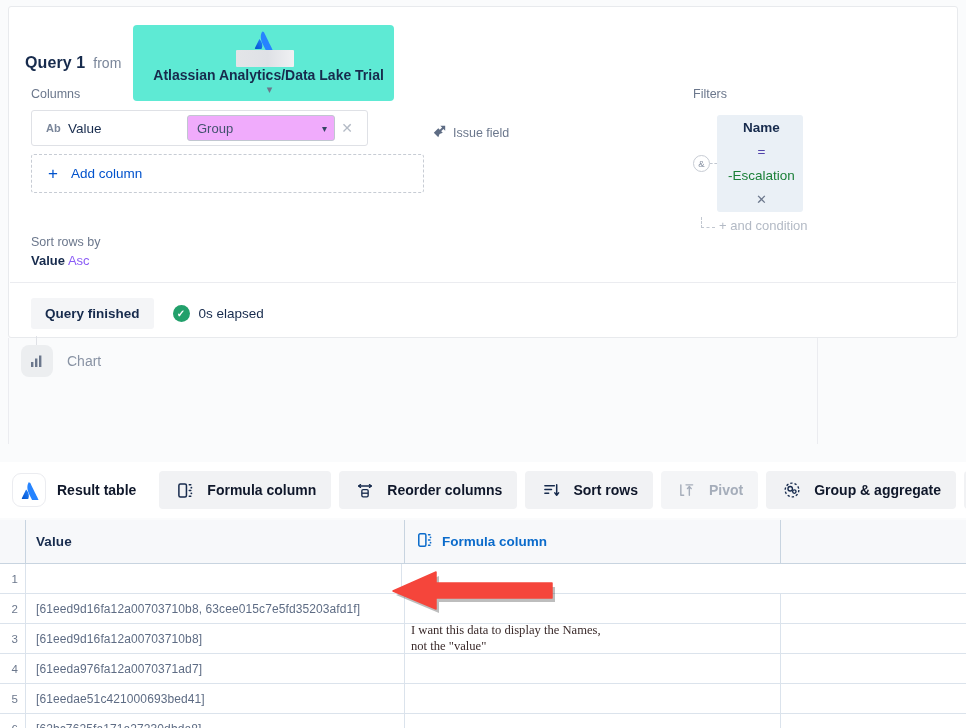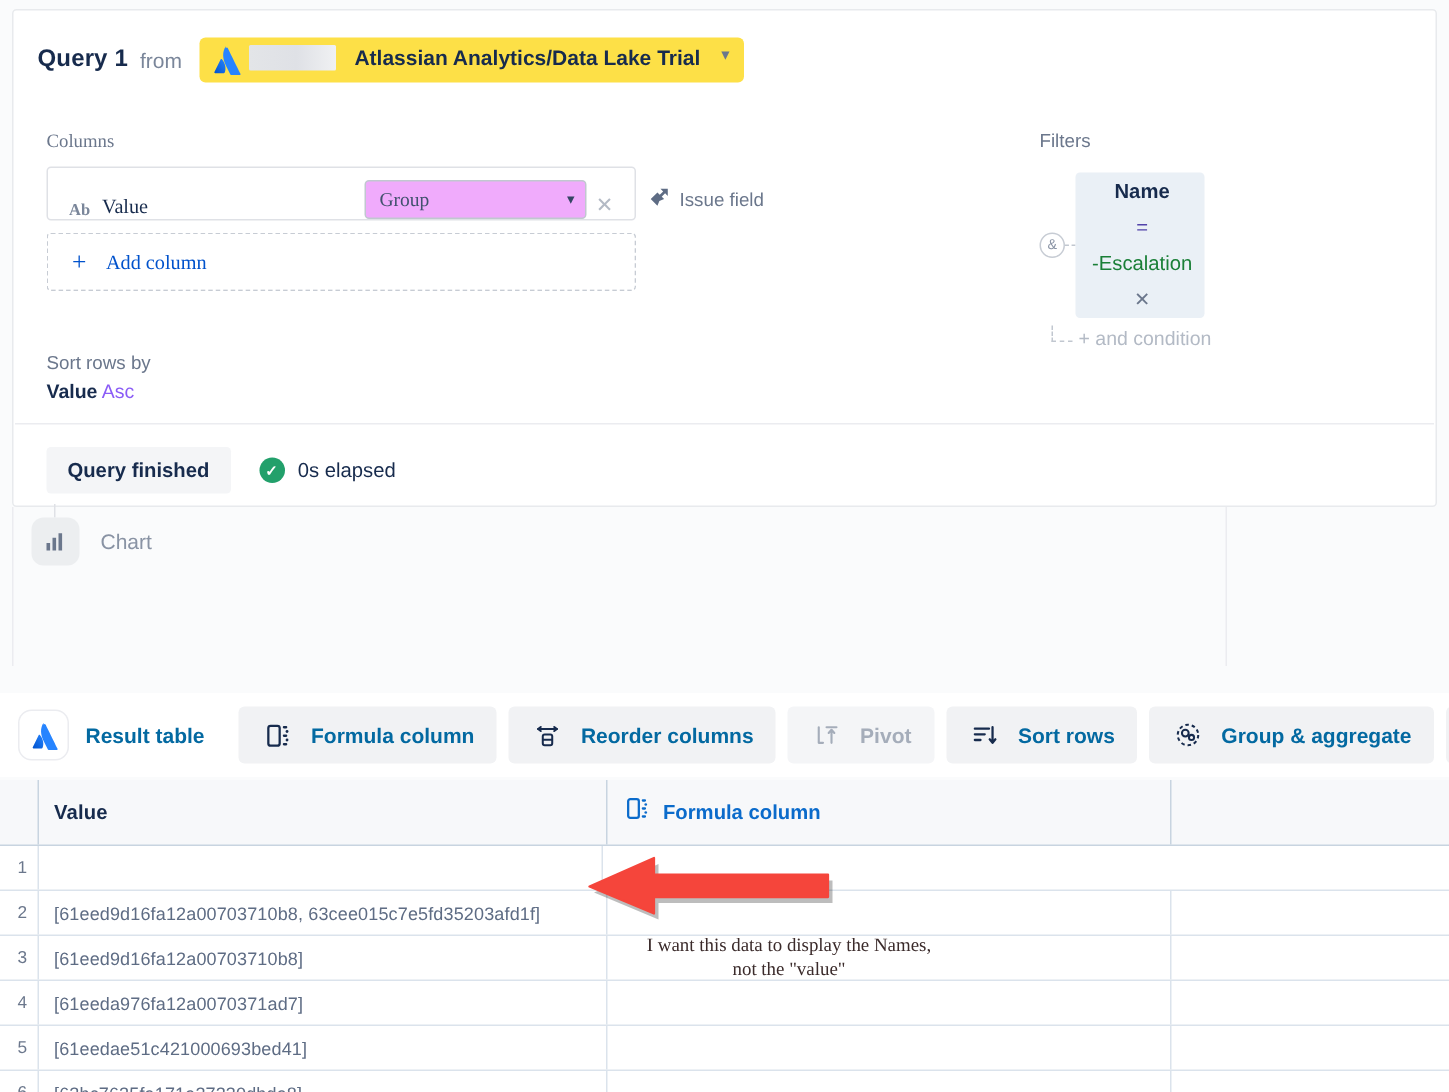--- a/index.html
+++ b/index.html
@@ -16,42 +16,43 @@
     position: absolute; left: 8px; top: 6px; width: 950px; height: 332px;
     background: #ffffff; border: 1px solid #e8eaed; border-radius: 3px;
   }
   .query-title-row {
     display: flex; align-items: center; gap: 8px;
     padding: 18px 0 0 16px;
   }
   .q-name { font-size: 16px; font-weight: bold; color: #172b4d; letter-spacing: .1px; }
   .q-from { font-size: 14px; color: #7a869a; }
   .src-pill {
-    display: flex; gap: 0px;
-    background: #fde047; border-radius: 4px; padding: 5px 10px 5px 8px;
+    display: flex; align-items: center; gap: 0px;
+    background: #5eead4; border-radius: 4px; padding: 5px 10px 5px 8px;
     margin-left: 4px;
+    flex-direction: column;
   }
   .atl-logo { width: 20px; height: 20px; flex: 0 0 20px; }
   .redact {
     width: 58px; height: 17px; margin-left: 5px;
     background: linear-gradient(90deg,#e3e5e8 0%, #dfe1e6 55%, #f0f1f3 100%);
     border-radius: 1px;
   }
   .src-name { font-size: 14px; color: #172b4d; margin-left: 12px; font-weight: 600; }
   .chev { margin-left: 14px; color: #6b778c; font-size: 11px; }
 
   
   .sec-label { font-size: 12.5px; color: #6b778c; }
-  .columns-sec { position: absolute; left: 22px; top: 80px; width: 400px; font-family: Liberation Serif, serif; }
+  .columns-sec { position: absolute; left: 22px; top: 80px; width: 400px; }
   .filters-sec { position: absolute; left: 684px; top: 80px; width: 260px; }
 
   .col-box {
-    margin-top: 9px; width: 393px; height: 36px;
+    margin-top: 9px; width: 337px; height: 36px;
     border: 1px solid #dfe1e6; border-radius: 3px; background: #fff;
-    display: flex; align-items: flex-end; padding: 0 8px 0 14px;
+    display: flex; align-items: center; padding: 0 8px 0 14px;
   }
   .ab-icon { font-size: 11px; color: #7a869a; font-weight: 600; width: 22px; }
   .col-name { font-size: 13.5px; color: #172b4d; flex: 1; }
   .mini-select {
     width: 148px; height: 26px; border: 1px solid #c1c7d0; border-radius: 3px;
     background: #f0abfc; display: flex; align-items: center; justify-content: space-between;
     padding: 0 7px 0 9px; font-size: 13px; color: #42526e;
   }
   .mini-select .cdown { font-size: 10px; color: #344563; }
   .x-btn { width: 24px; text-align: center; color: #b3bac5; font-size: 14px; }
@@ -130,21 +131,21 @@
   .chart-stem { position: absolute; left: 27px; top: -2px; width: 1px; height: 9px; background: #dfe1e6; }
 
   
   .toolbar {
     position: absolute; left: 0; top: 462px; width: 966px; height: 56px;
     background: #ffffff; display: flex; align-items: center; gap: 8px; padding-left: 8px;
   }
   .tb-item {
     display: flex; align-items: center; gap: 11px; height: 38px;
     padding: 0 15px; border-radius: 4px; background: #f1f2f4;
-    font-size: 14px; color: #0369a1; font-weight: 600; white-space: nowrap;
+    font-size: 14px; color: #0f172a; font-weight: 600; white-space: nowrap;
   }
   .tb-item.active { background: transparent; padding-left: 4px; }
   .tb-item.disabled { color: #a5adba; background: #f4f5f7; }
   .tb-ico { display: flex; align-items: center; justify-content: center; width: 22px; }
   .res-ico {
     width: 34px; height: 34px; border-radius: 9px; background: #fff;
     border: 1px solid #ebecf0; display: flex; align-items: center; justify-content: center;
   }
 
   
@@ -169,21 +170,21 @@
   .head-txt { font-size: 13.5px; color: #172b4d; font-weight: 600; }
   .head-formula { font-size: 13.5px; color: #0b6bcb; font-weight: 600; }
   .rt-head .c-idx { border-right-color: #c8d4e0; }
   .rt-head .c-val, .rt-head .c-formula { border-right-color: #c8d4e0; }
 
   
   .anno { position: absolute; left: 0; top: 0; width: 966px; height: 728px; pointer-events: none; }
   .anno-text {
     position: absolute; left: 411px; top: 622px; width: 230px;
     font-family: "Liberation Serif", serif; font-size: 12.6px; color: #3b2b2b;
-    text-align: center; line-height: 16px;
+    text-align: left; line-height: 16px;
   }
 </style>
 </head>
 <body>
 
 <div class="app">
 
   <div class="query-card">
 
     <div class="query-title-row">
@@ -321,39 +322,39 @@
         <svg width="18" height="17" viewBox="0 0 20 18">
           <path d="M3 4h14" stroke="#172b4d" stroke-width="1.5" stroke-linecap="round"></path>
           <path d="M5 2.5 3 4l2 1.5M15 2.5 17 4l-2 1.5" fill="none" stroke="#172b4d" stroke-width="1.5" stroke-linecap="round" stroke-linejoin="round"></path>
           <rect x="6.5" y="8" width="7" height="8" rx="1.4" fill="none" stroke="#172b4d" stroke-width="1.5"></rect>
           <path d="M6.5 12h7" stroke="#172b4d" stroke-width="1.5"></path>
         </svg>
       </span>
       <span>Reorder columns</span>
     </div>
 
+    <div class="tb-item">
+      <span class="tb-ico">
+        <svg width="17" height="17" viewBox="0 0 18 18">
+          <path d="M2 4h10M2 8h7M2 12h4" stroke="#172b4d" stroke-width="1.6" stroke-linecap="round"></path>
+          <path d="M14.5 3v11M12.5 11.5l2 2.5 2-2.5" fill="none" stroke="#172b4d" stroke-width="1.6" stroke-linecap="round" stroke-linejoin="round"></path>
+        </svg>
+      </span>
+      <span>Sort rows</span>
+    </div>
+
     <div class="tb-item disabled">
       <span class="tb-ico">
         <svg width="17" height="17" viewBox="0 0 18 18">
           <path d="M3 3v11M3 14h3" stroke="#a5adba" stroke-width="1.5" stroke-linecap="round"></path>
           <path d="M8.5 3h7" stroke="#a5adba" stroke-width="1.5" stroke-linecap="round"></path>
           <path d="M12 14V5M10 7l2-2.2L14 7" fill="none" stroke="#a5adba" stroke-width="1.5" stroke-linecap="round" stroke-linejoin="round"></path>
         </svg>
       </span>
       <span>Pivot</span>
-    </div>
-
-    <div class="tb-item">
-      <span class="tb-ico">
-        <svg width="17" height="17" viewBox="0 0 18 18">
-          <path d="M2 4h10M2 8h7M2 12h4" stroke="#172b4d" stroke-width="1.6" stroke-linecap="round"></path>
-          <path d="M14.5 3v11M12.5 11.5l2 2.5 2-2.5" fill="none" stroke="#172b4d" stroke-width="1.6" stroke-linecap="round" stroke-linejoin="round"></path>
-        </svg>
-      </span>
-      <span>Sort rows</span>
     </div>
 
     <div class="tb-item">
       <span class="tb-ico">
         <svg width="18" height="18" viewBox="0 0 20 20">
           <circle cx="10" cy="10" r="7.6" fill="none" stroke="#172b4d" stroke-width="1.5" stroke-dasharray="2.6 2.2"></circle>
           <circle cx="8" cy="8.6" r="2.5" fill="none" stroke="#172b4d" stroke-width="1.5"></circle>
           <circle cx="12.6" cy="11.8" r="1.9" fill="none" stroke="#172b4d" stroke-width="1.5"></circle>
         </svg>
       </span>

